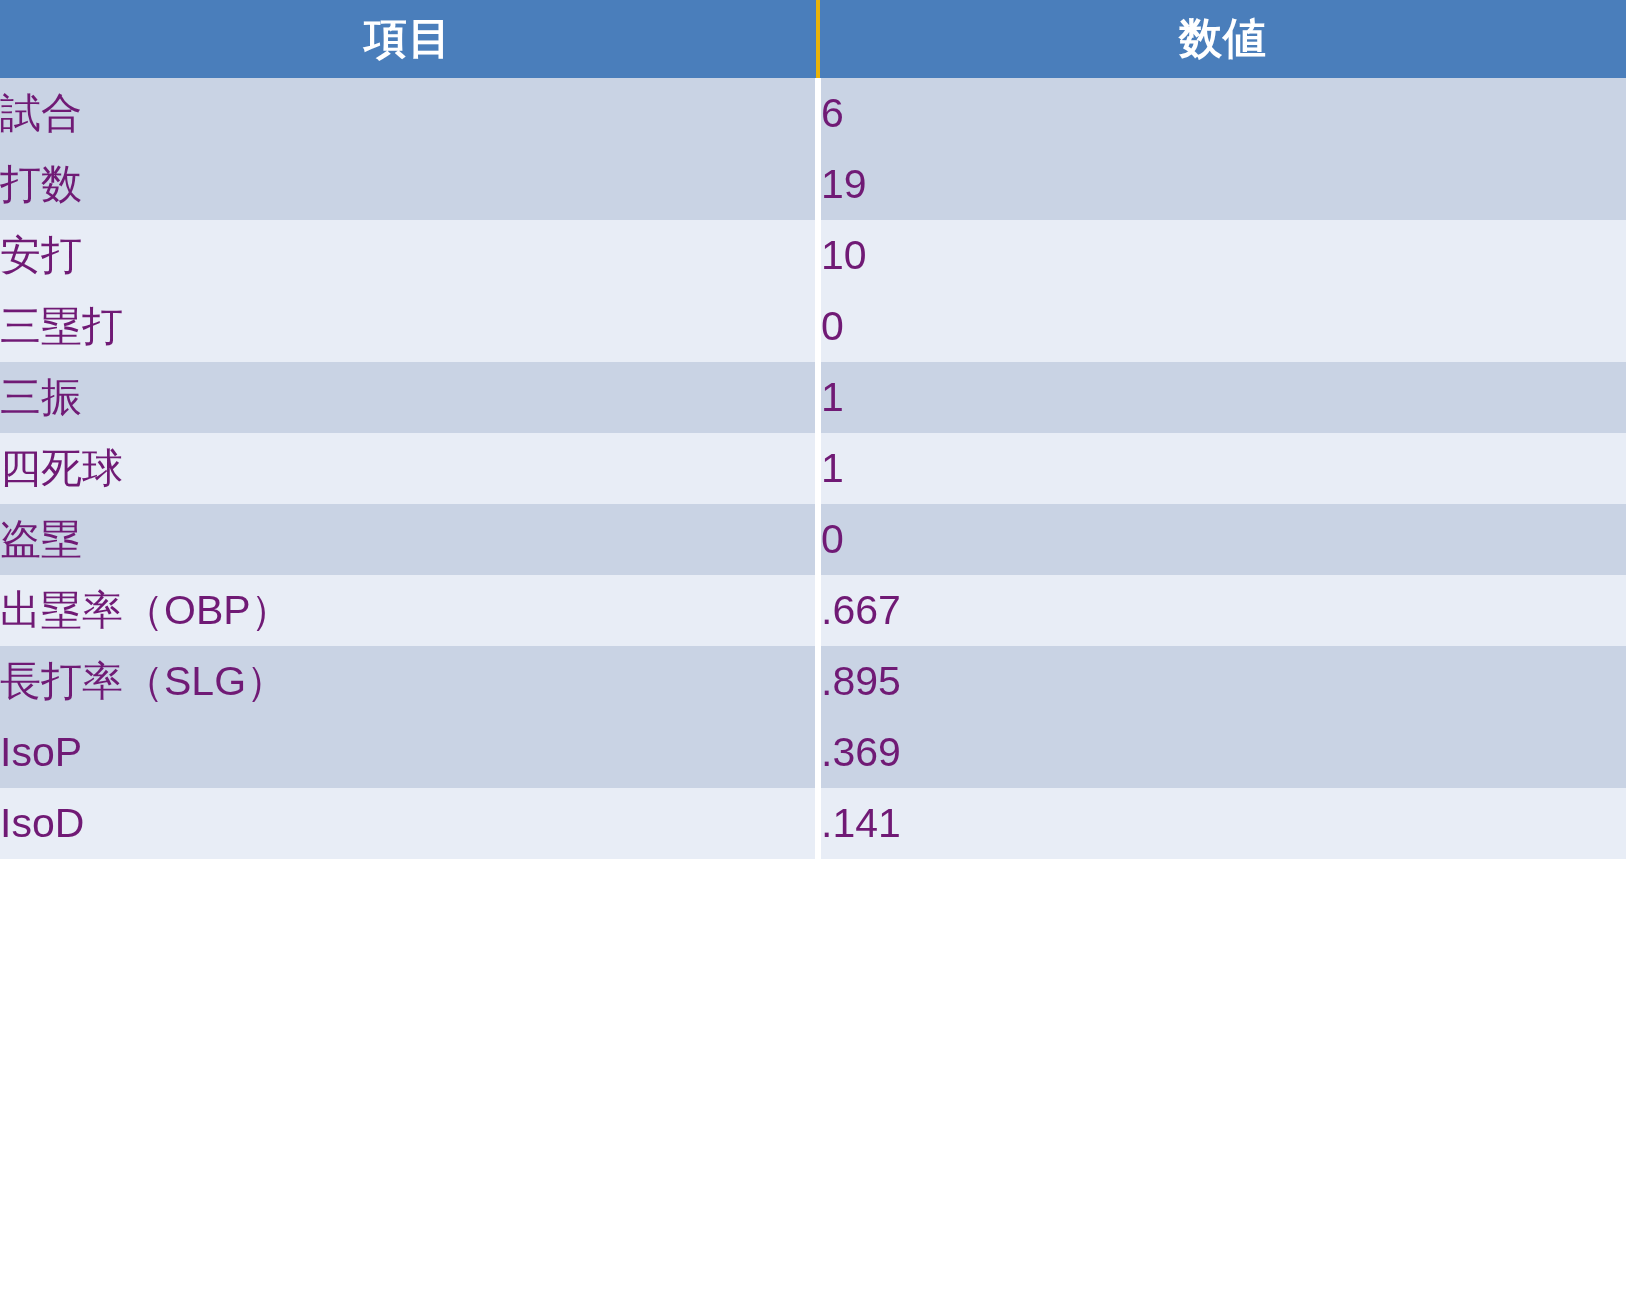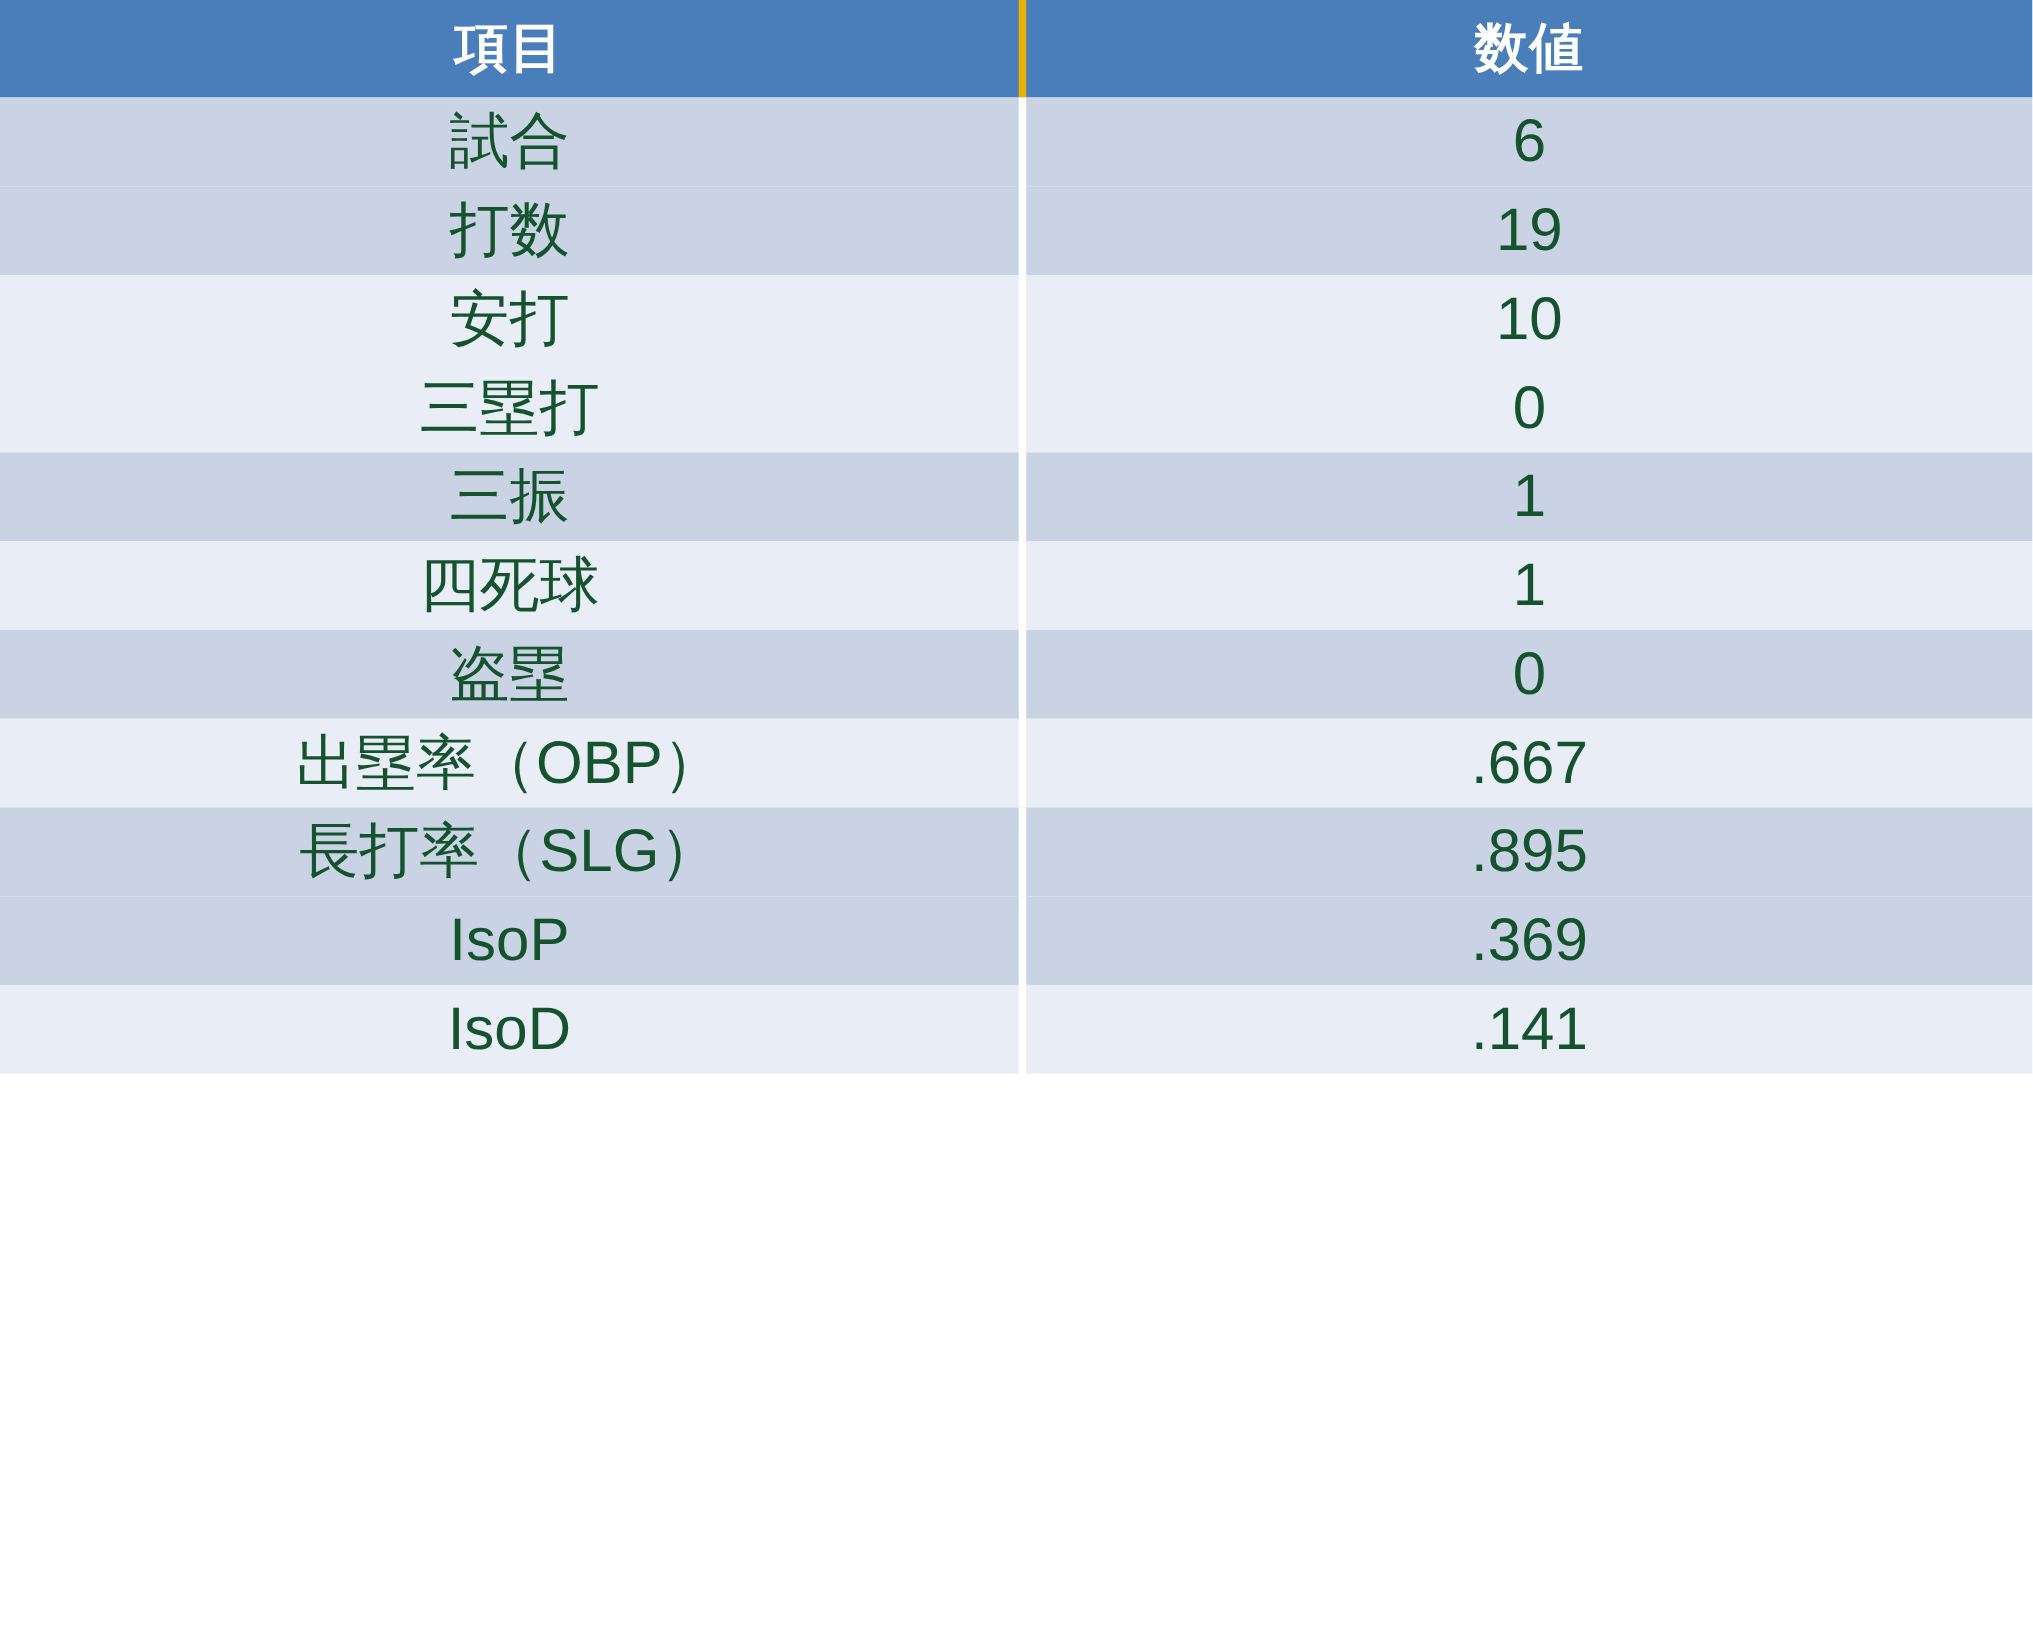--- a/index.html
+++ b/index.html
@@ -30,31 +30,31 @@
   table.stats col.c-value { width: 808px; }
 
   table.stats thead th {
     background: #4a7ebb;
     color: #ffffff;
     font-size: 43px;
     font-weight: bold;
     text-align: center;
     height: 78px;
     padding: 0;
-    border-right: 6px solid #eab308;
+    border-right: 4px solid #eab308;
     letter-spacing: 1px;
   }
   table.stats thead th:last-child { border-right: none; }
 
   table.stats tbody td {
     height: 71px;
     padding: 0;
-    text-align: center;
-    font-size: 48px;
-    color: #14532d;
+    text-align: left;
+    font-size: 41px;
+    color: #701a75;
     border-right: 6px solid #ffffff;
     vertical-align: middle;
     line-height: 1.0;
   }
   table.stats tbody td:last-child { border-right: none; }
 
   tbody tr.odd td { background: #c9d3e4; }
   tbody tr.even td { background: #e8edf6; }
 
   td.value-cell {

